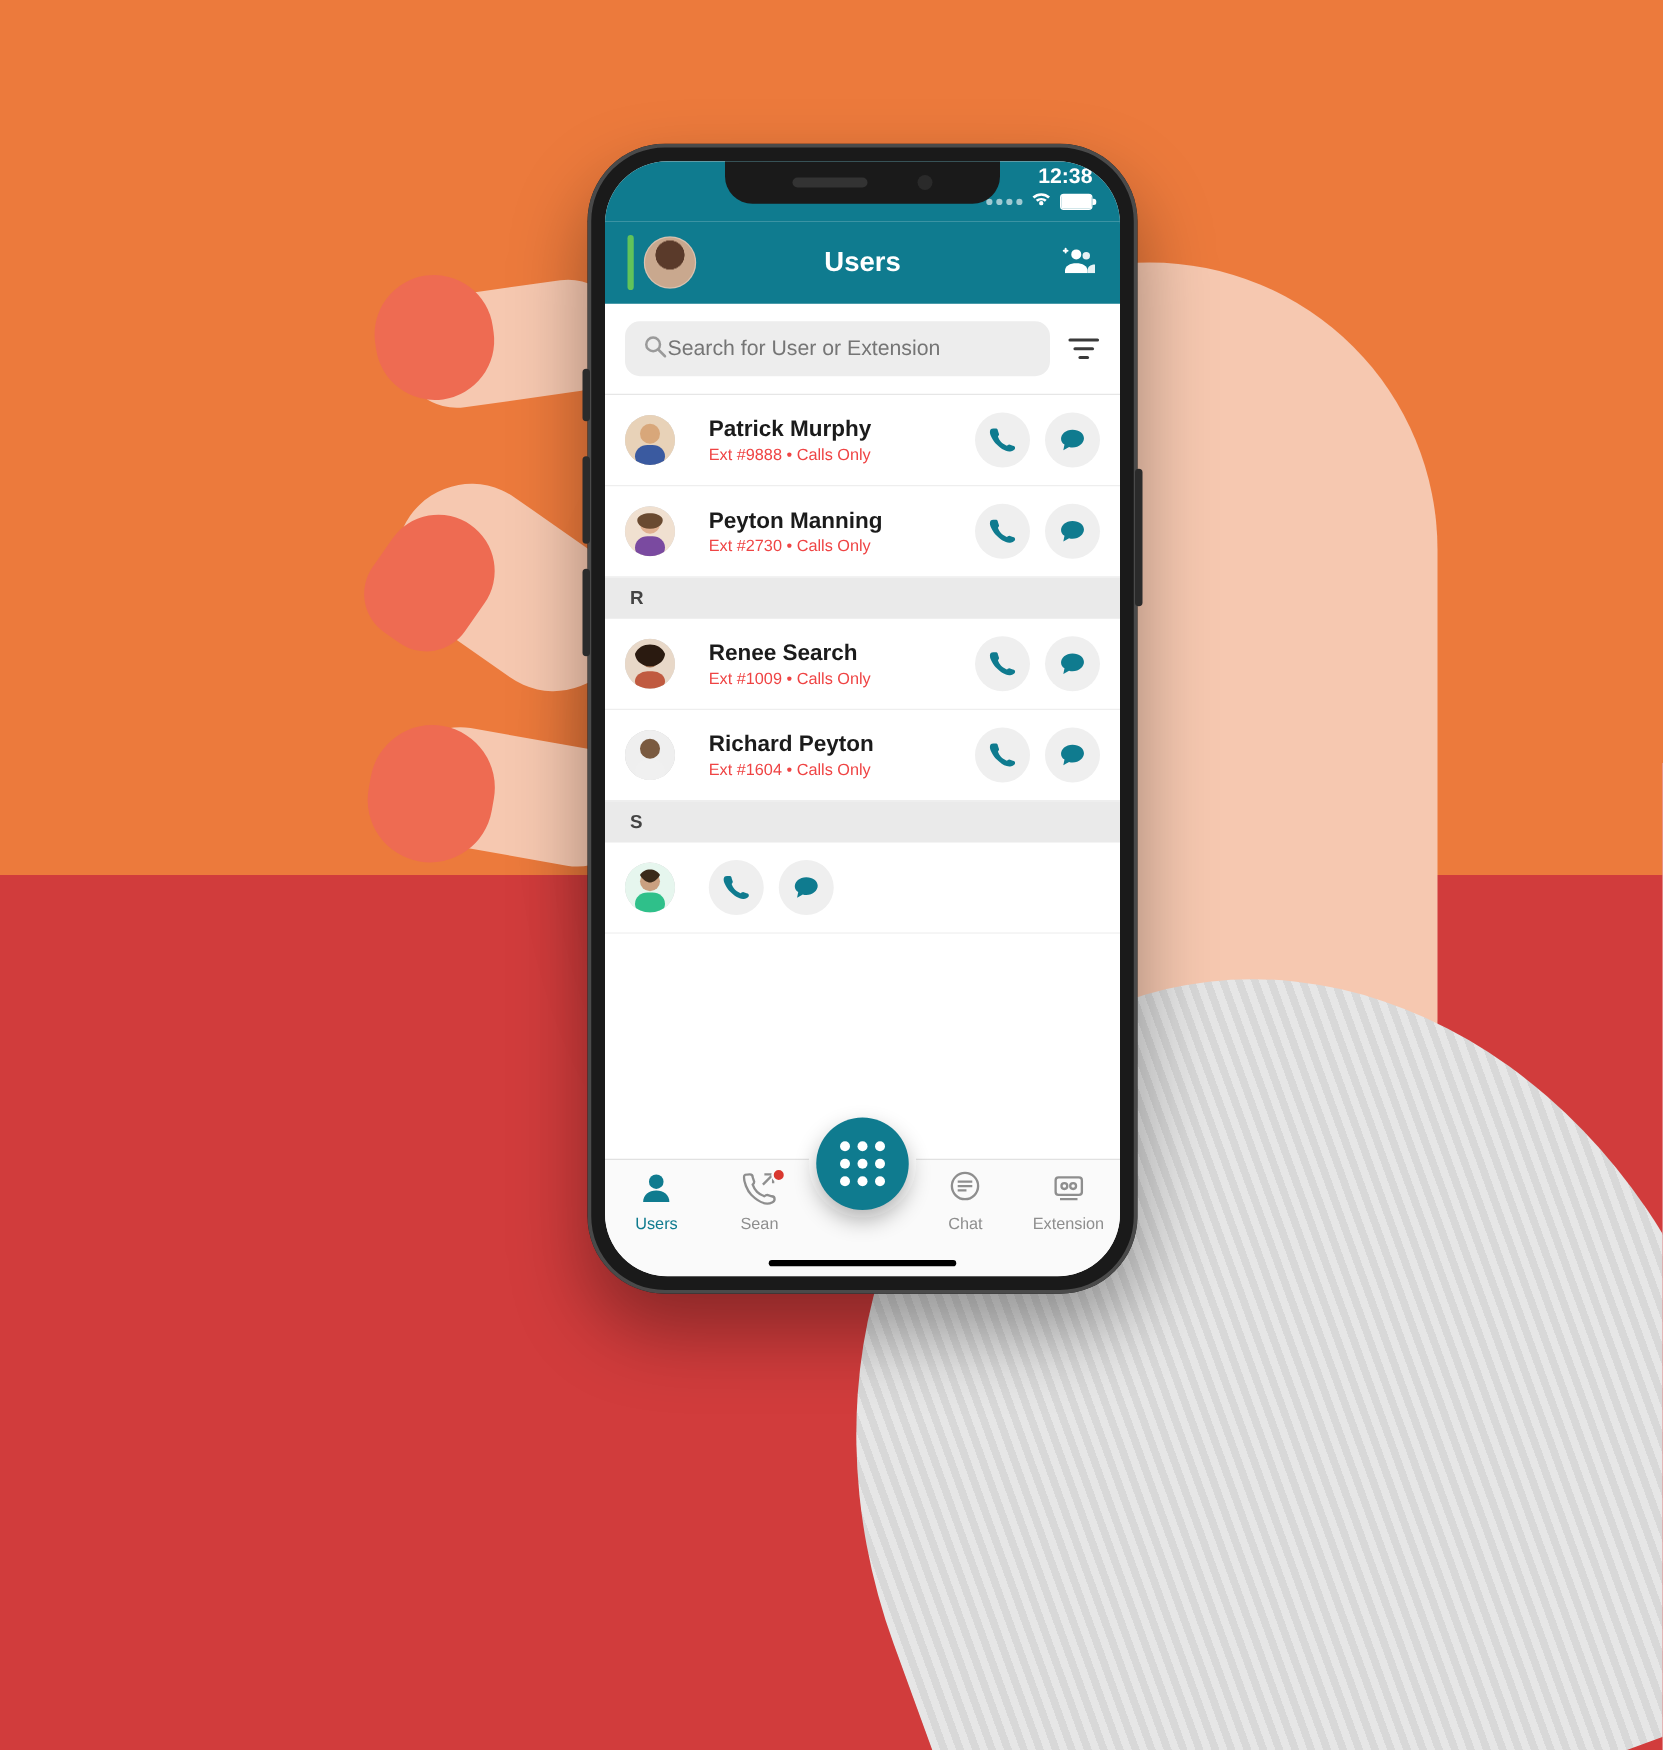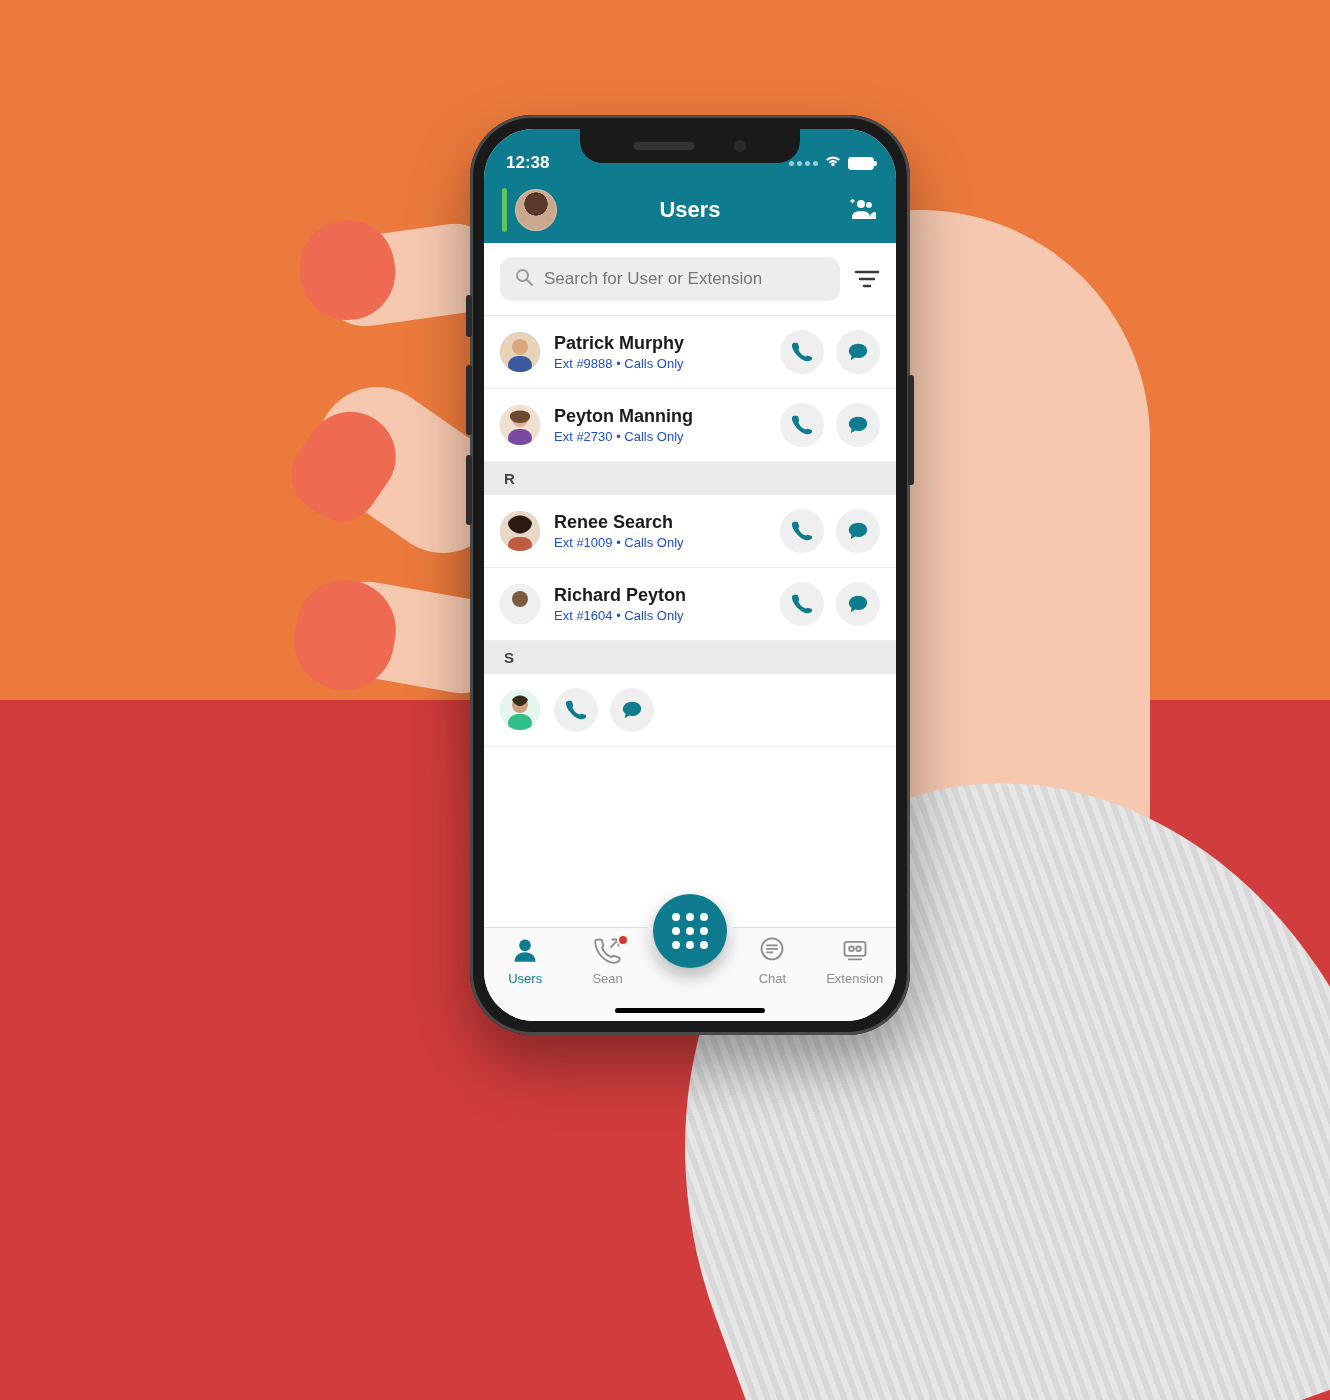--- a/index.html
+++ b/index.html
@@ -26,51 +26,51 @@
   .sb-left1 { left:-4px; top:180px; width:6px; height:42px; }
   .sb-left2 { left:-4px; top:250px; width:6px; height:70px; }
   .sb-left3 { left:-4px; top:340px; width:6px; height:70px; }
   .sb-right { right:-4px; top:260px; width:6px; height:110px; }
   .screen { position:absolute; inset:14px; background:#fff; border-radius:50px; overflow:hidden; }
   .notch { position:absolute; top:0; left:50%; transform:translateX(-50%); width:220px; height:34px; background:#1a1a1a; border-radius:0 0 22px 22px; z-index:50; display:flex; align-items:center; justify-content:center; gap:40px;}
   .speaker { width:60px; height:8px; background:#333; border-radius:4px; }
   .cam { width:12px; height:12px; background:#2a2a2a; border-radius:50%; }
 
   
-  .status { height:48px; background:#0f7b8f; color:#fff; display:flex; align-items:flex-end; justify-content:space-between; padding:0 22px 4px; font-size:17px; font-weight:600; }
+  .status { height:48px; background:#0f7b8f; color:#fff; display:flex; align-items:flex-end; justify-content:center; padding:0 22px 4px; font-size:17px; font-weight:600;flex-direction:column; }
   .status-right { display:flex; align-items:center; gap:6px; }
   .dots { display:flex; gap:3px; opacity:0.6; }
   .dots span { width:5px;height:5px;background:#fff;border-radius:50%; }
   .wifi { width:18px; height:14px; }
   .batt { width:26px; height:13px; border:1.5px solid #fff; border-radius:3px; position:relative;}
   .batt::after{ content:""; position:absolute; right:-4px; top:3px; width:3px; height:5px; background:#fff; border-radius:0 2px 2px 0;}
   .batt i{ display:block; width:100%; height:100%; background:#fff; border-radius:1px;}
 
   
   .app-header { height:66px; background:#0f7b8f; color:#fff; display:flex; align-items:center; padding:0 18px; position:relative; }
   .presence-bar { width:5px; height:44px; background:#61c35a; border-radius:3px; margin-right:8px; }
   .avatar-me { width:42px; height:42px; border-radius:50%; background:radial-gradient(circle at 50% 35%, #5a3a2a 0 35%, #c9a88e 36% 100%); border:1px solid rgba(255,255,255,0.3); }
   .title { position:absolute; left:0; right:0; text-align:center; font-size:22px; font-weight:600; pointer-events:none; }
   .add-group { position:absolute; right:18px; top:50%; transform:translateY(-50%); }
 
   
   .search-row { display:flex; align-items:center; gap:14px; padding:14px 16px; border-bottom:1px solid #e6e6e6; }
-  .search-box { flex:1; height:44px; background:#ededed; border-radius:12px; display:flex; align-items:center; padding:17px 14px; gap:10px; }
+  .search-box { flex:1; height:44px; background:#ededed; border-radius:12px; display:flex; align-items:center; padding:17px 14px; }
   .search-box input { border:none; background:transparent; font-size:17px; color:#8a8a8a; outline:none; width:100%; }
   .filter-icon svg { display:block; }
 
   
   .list { overflow:hidden; }
   .section-h { background:#eaeaea; color:#444; font-weight:700; font-size:15px; padding:8px 20px; }
-  .row { display:flex; align-items:center; padding:14px 16px; border-bottom:1px solid #eee; gap:14px; }
+  .row { display:flex; align-items:center; padding:14px 16px; border-bottom:1px solid #eee; gap:27px; }
   .av { width:40px; height:40px; border-radius:50%; flex:none; background:#d0d0d0; display:flex; align-items:center; justify-content:center; overflow:hidden;}
   .av svg{ width:100%; height:100%; }
   .info { flex:1; min-width:0; }
   .name { font-size:18px; font-weight:600; color:#1b1b1b; }
-  .meta { font-size:13px; color:#1d4ed8; margin-top:2px; }
+  .meta { font-size:13px; color:#ef4444; margin-top:2px; }
   .actions { display:flex; gap:12px; }
   .act-btn { width:44px; height:44px; border-radius:50%; background:#efefef; display:flex; align-items:center; justify-content:center; }
   .act-btn svg { fill:#0f7b8f; }
 
   
   .tabbar { position:absolute; left:0; right:0; bottom:0; height:94px; background:#fafafa; border-top:1px solid #e1e1e1; display:flex; justify-content:space-around; align-items:flex-start; padding-top:8px; }
   .tab { display:flex; flex-direction:column; align-items:center; gap:4px; font-size:13px; color:#8e8e8e; width:70px; position:relative;}
   .tab.active { color:#0f7b8f; }
   .tab svg { width:28px; height:28px; }
   .badge { position:absolute; top:-2px; right:14px; width:12px; height:12px; background:#d9372f; border-radius:50%; border:2px solid #fafafa; }

